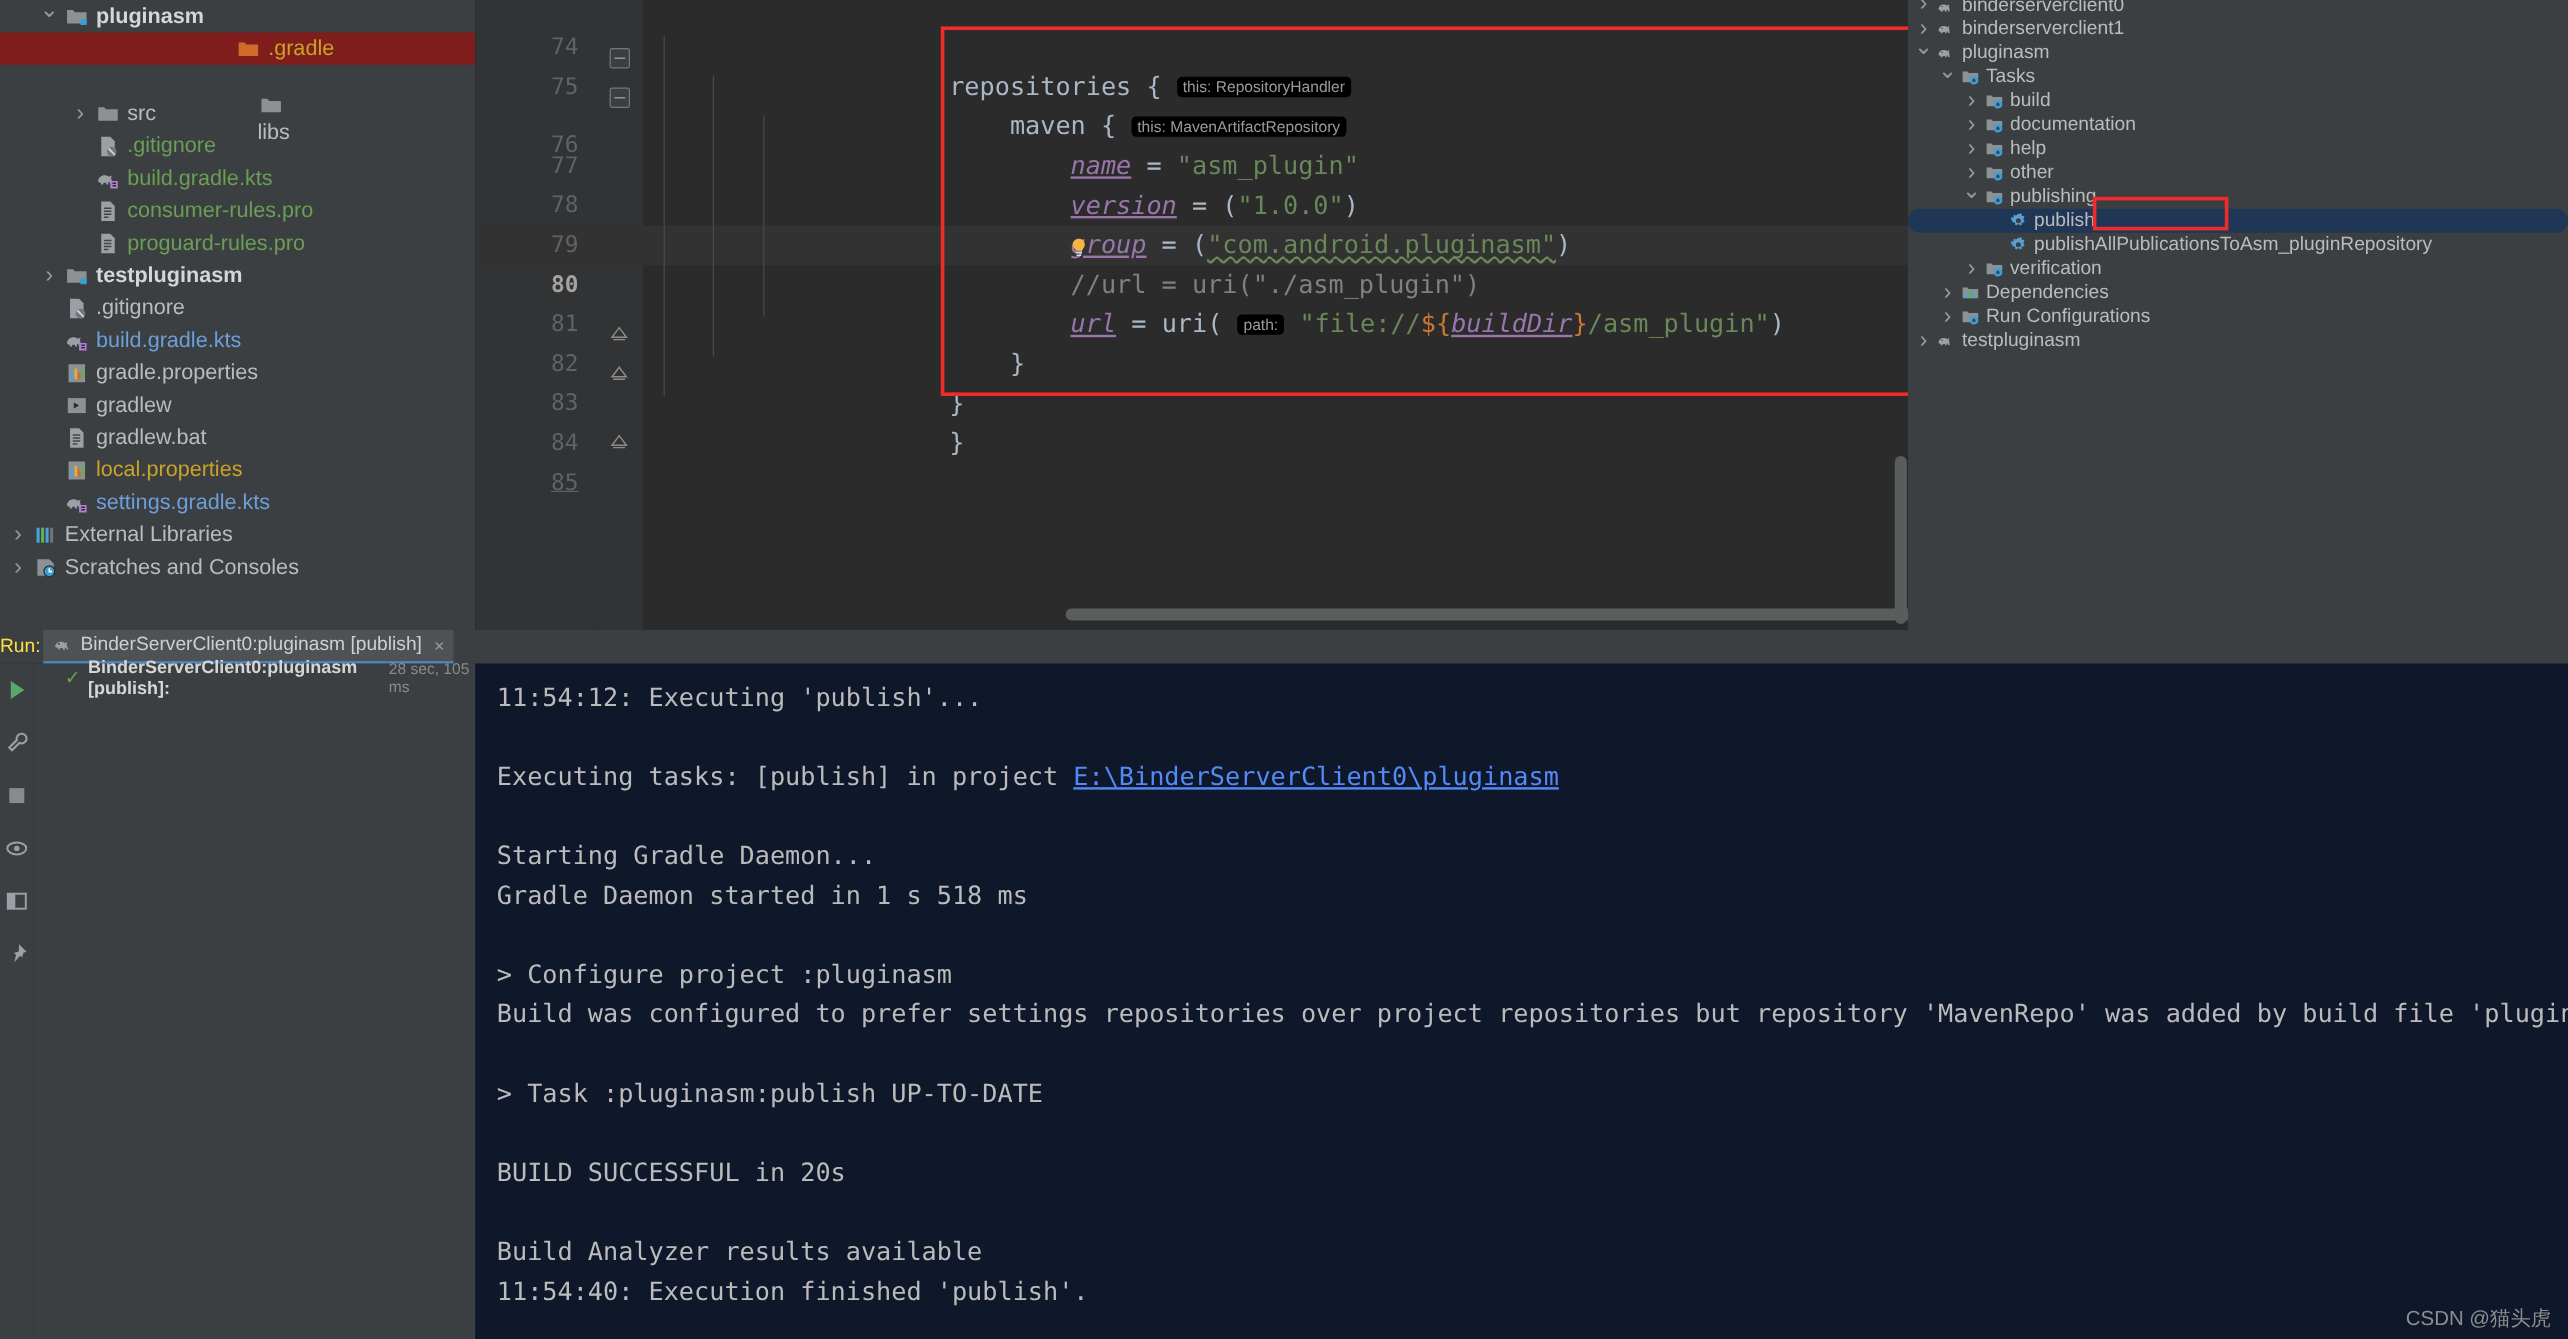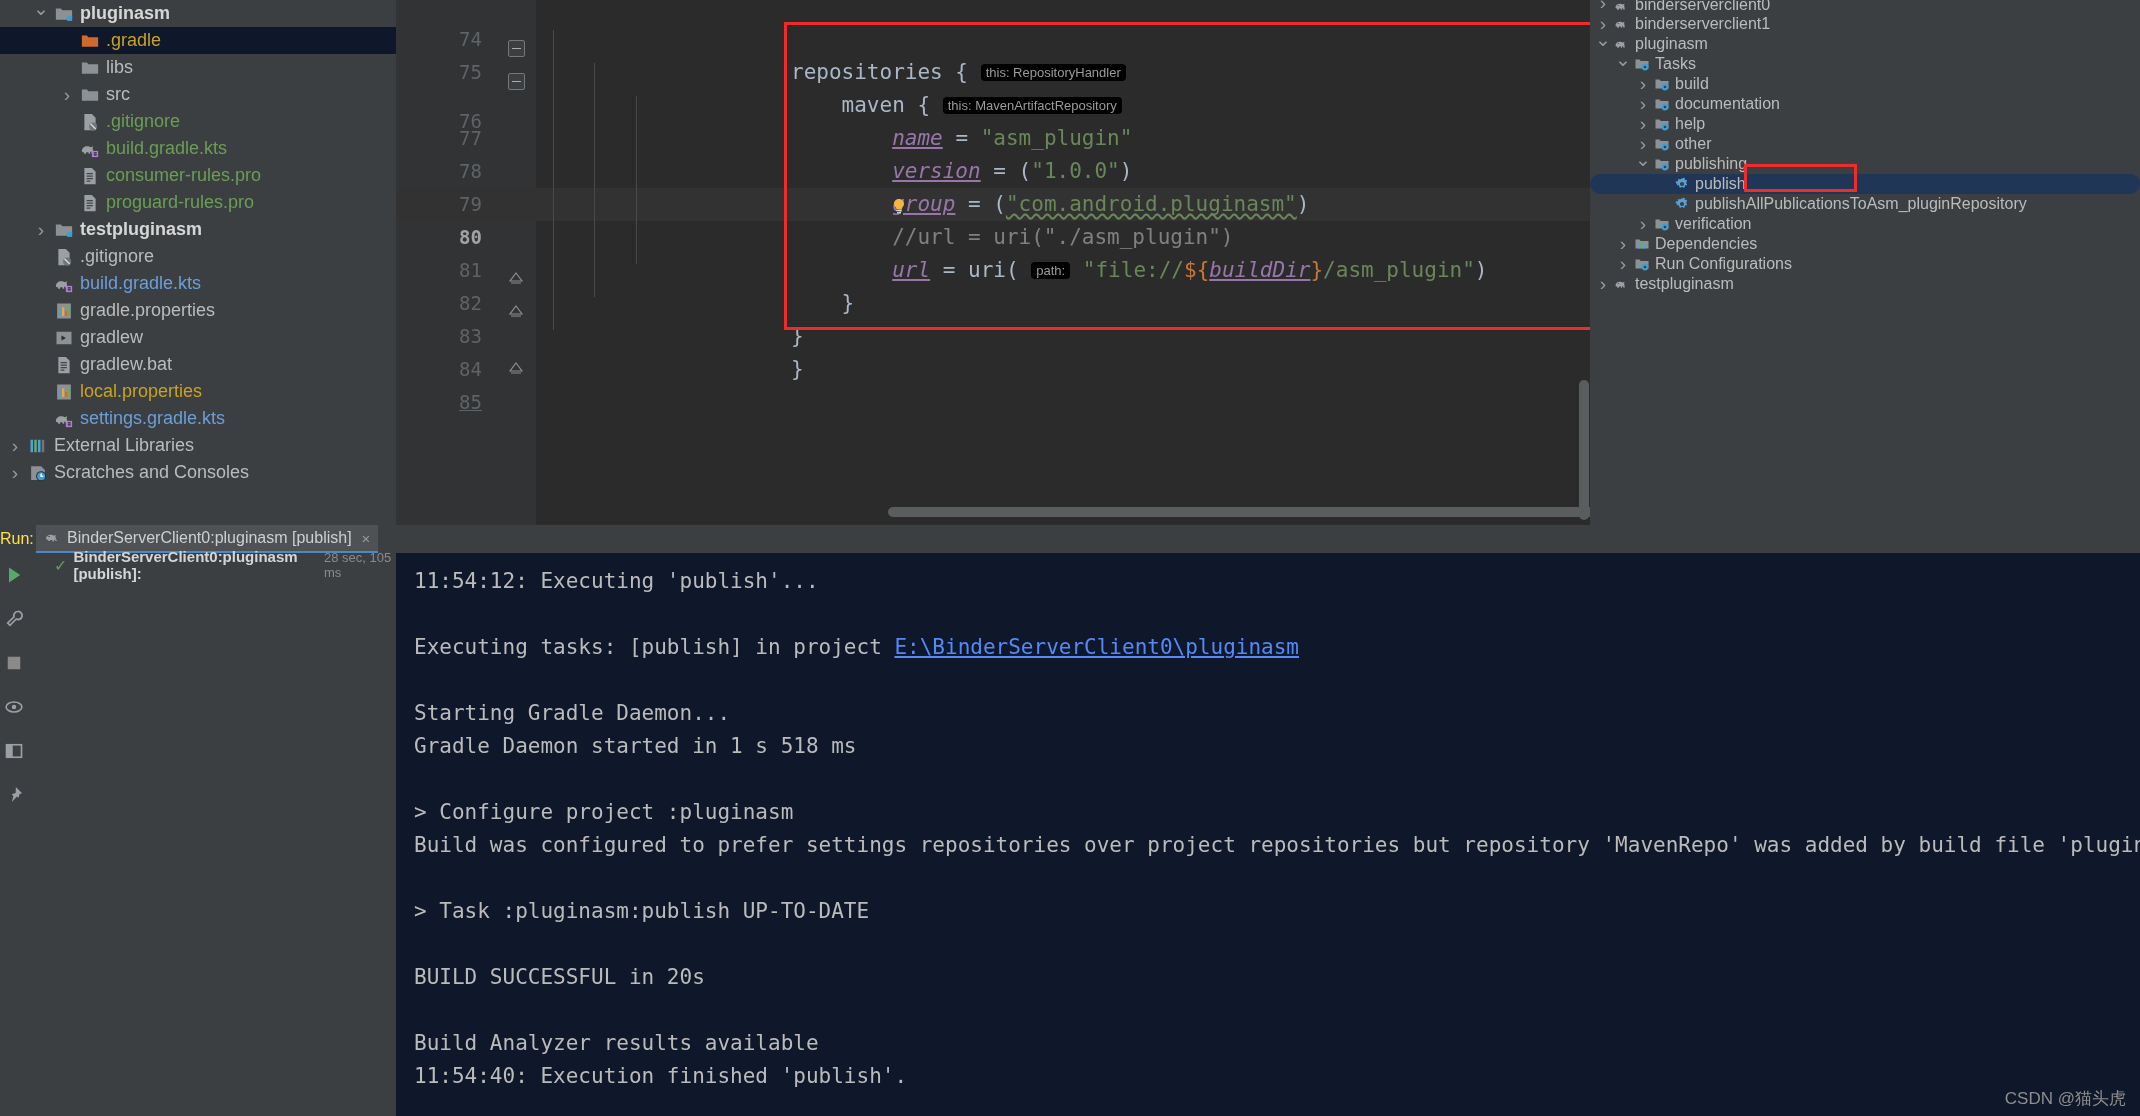--- a/index.html
+++ b/index.html
@@ -16,21 +16,21 @@
 
   
   .project-pane {
     width: 396px; height: 525px; background: #3c3f41;
     padding-top: 0px; overflow: hidden; flex: 0 0 396px;
   }
   .tree-row {
     display: flex; align-items: center; height: 27px; padding-left: 4px;
     font-size: 18px; color: #bbbbbb; white-space: nowrap;
   }
-  .tree-row.sel { background: #0f172a; }
+  .tree-row.sel { background: #7f1d1d; justify-content: center; }
   .tw { width: 22px; flex: 0 0 22px; text-align: center; color: #9a9a9a; font-size: 13px; line-height: 1; }
   .ico { width: 24px; flex: 0 0 24px; display: inline-flex; align-items: center; justify-content: center; }
   .ico svg { display: block; }
   .lbl { padding-left: 4px; }
   .b { font-weight: bold; color: #d6d6d6; }
   .green { color: #6a9e55; }
   .blue { color: #6c9fd8; }
   .yellow { color: #c9a227; }
   .plain { color: #bbbbbb; }
 
@@ -126,21 +126,21 @@
         </div>
         <div class="tree-row sel" style="padding-left: 56px;">
           <span class="tw"></span>
           <span class="ico">
             <svg viewBox="0 0 16 16" width="20" height="20">
               <path d="M1.5 3.5h4l1.2 1.4h7.8v7.6H1.5z" fill="#cf6a2a"></path>
             </svg>
           </span>
           <span class="lbl yellow">.gradle</span>
         </div>
-        <div class="tree-row" style="padding-left: 56px;">
+        <div class="tree-row" style="padding-left: 56px; flex-direction: column;">
           <span class="tw"></span>
           <span class="ico">
             <svg viewBox="0 0 16 16" width="20" height="20">
               <path d="M1.5 3.5h4l1.2 1.4h7.8v7.6H1.5z" fill="#8c9196"></path>
             </svg>
           </span>
           <span class="lbl plain">libs</span>
         </div>
         <div class="tree-row" style="padding-left: 56px;">
           <span class="tw" style="font-size: 19px;">›</span>

